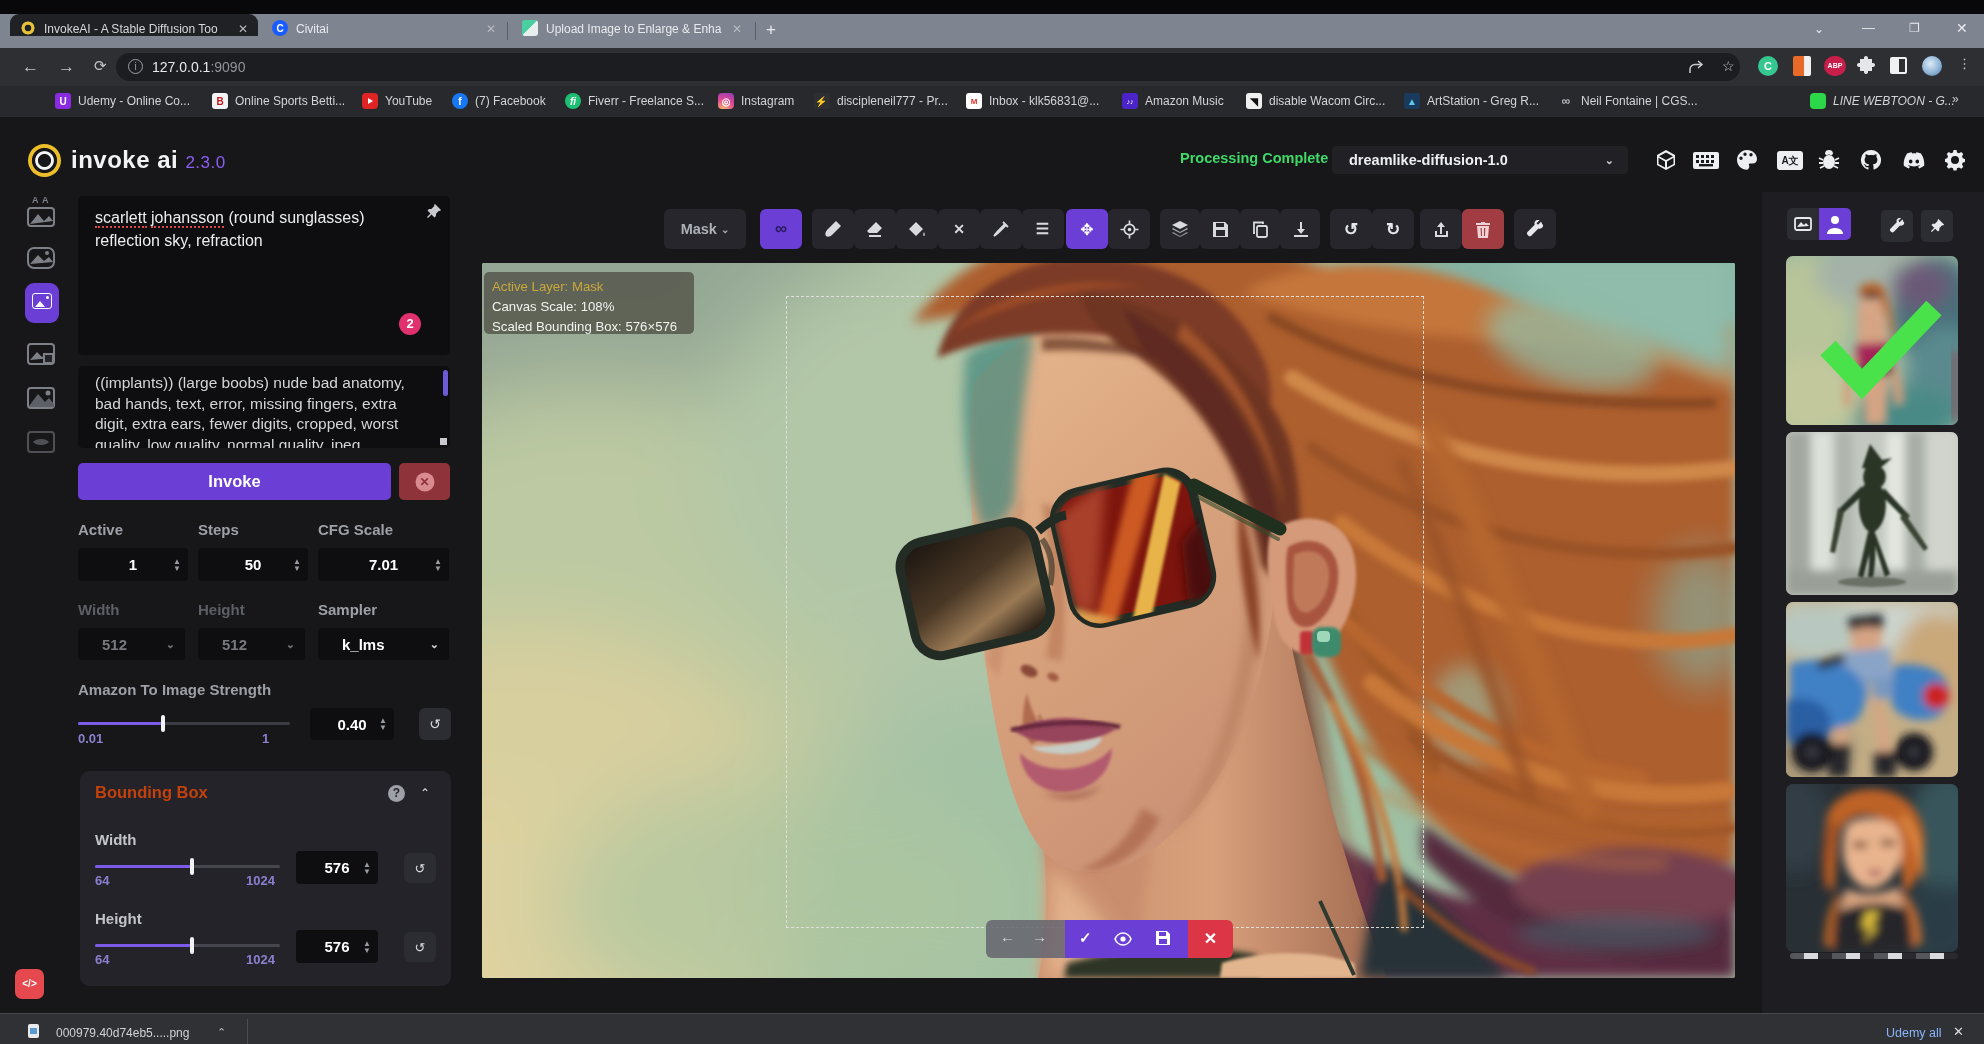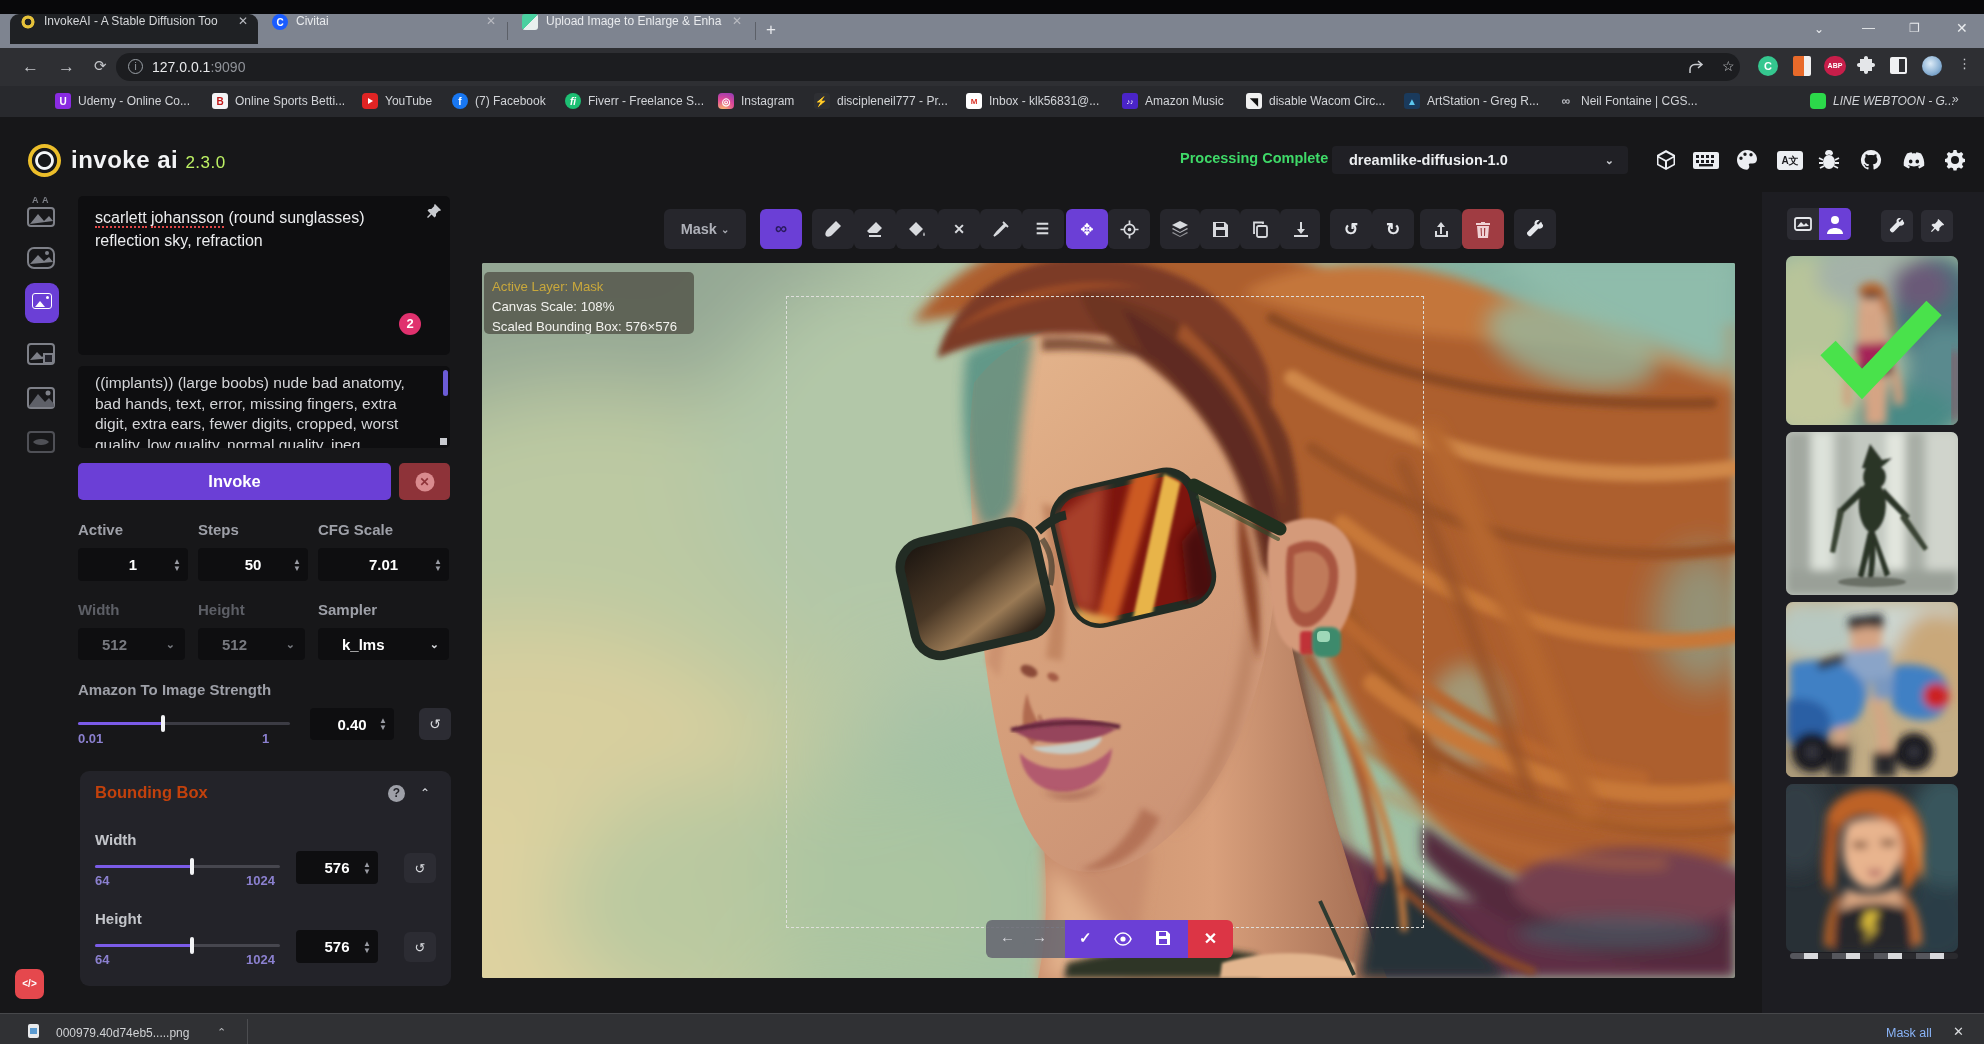--- a/index.html
+++ b/index.html
@@ -1,20 +1,20 @@
 <!DOCTYPE html>
 <html><head><meta charset="utf-8"><style>
 html,body{margin:0;padding:0;width:1984px;height:1044px;overflow:hidden;background:#131316;font-family:"Liberation Sans",sans-serif;}
 *{box-sizing:border-box;}
 .abs{position:absolute;}
 body{position:relative;}
 
 #topblack{left:0;top:0;width:1984px;height:14px;background:#08080a;}
 #tabstrip{left:0;top:14px;width:1984px;height:34px;background:#7e8490;}
-.tab{position:absolute;top:14px;height:30px;display:flex;align-items:flex-start;font-size:12px;color:#e8eaed;}
+.tab{position:absolute;top:14px;height:22px;display:flex;align-items:flex-end;font-size:12px;color:#e8eaed;}
 #tab1{left:10px;width:248px;background:#1f2124;border-radius:9px 9px 0 0;color:#d5d7da;}
 .tabx{margin-left:auto;margin-right:10px;color:#b8bac0;font-size:12px;}
 .favi{width:16px;height:16px;border-radius:50%;margin:0 8px 0 10px;flex:0 0 16px;}
 .tabsep{position:absolute;top:22px;width:1px;height:18px;background:#5c6068;}
 #toolrow{left:0;top:48px;width:1984px;height:38px;background:#2e2f33;}
 .navic{position:absolute;top:57px;color:#c3c5c9;font-size:17px;}
 #omni{left:116px;top:53px;width:1624px;height:28px;background:#1c1d20;border-radius:14px;color:#e4e5e8;}
 #bookbar{left:0;top:86px;width:1984px;height:31px;background:#28292d;}
 .bm{position:absolute;top:90px;height:22px;display:flex;align-items:center;font-size:12px;color:#d2d4d8;}
 .bmi{width:16px;height:16px;border-radius:3px;margin-right:7px;flex:0 0 16px;display:flex;align-items:center;justify-content:center;font-size:10px;color:#fff;font-weight:bold;}
@@ -81,21 +81,21 @@
 <div class="bm" style="left:1122px;"><span class="bmi" style="background:#4a24c8;color:#fff;font-size:7px;">♪♪</span>Amazon Music</div>
 <div class="bm" style="left:1246px;"><span class="bmi" style="background:#f0f0f0;color:#111;">◥</span>disable Wacom Circ...</div>
 <div class="bm" style="left:1404px;"><span class="bmi" style="background:#1a3a5c;color:#5cc8f0;">▲</span>ArtStation - Greg R...</div>
 <div class="bm" style="left:1558px;"><span class="bmi" style="background:transparent;color:#b8bac0;font-size:12px;">∞</span>Neil Fontaine | CGS...</div>
 <div class="bm" style="left:1810px;font-style:italic;"><span class="bmi" style="background:#2cd84a;border-radius:4px;"></span>LINE WEBTOON - G...</div>
 <div class="abs" style="left:1952px;top:92px;color:#c8cace;font-size:12px;">»</div>
 
 <div class="abs" id="app"></div>
 
 <div class="abs" style="left:28px;top:144px;width:33px;height:33px;border-radius:50%;background:radial-gradient(circle,#17171a 0 26%,#f5f6f8 30% 38%,#17171a 42% 52%,#ecbe2a 56% 88%,#17171a 92%);"></div>
-<div class="abs" style="left:71px;top:146px;font-size:24px;font-weight:bold;color:#f2f3f5;letter-spacing:0.5px;">invoke ai <span style="font-size:17px;color:#bef264;font-weight:normal;">2.3.0</span></div>
+<div class="abs" style="left:71px;top:146px;font-size:24px;font-weight:bold;color:#f2f3f5;letter-spacing:0.5px;">invoke ai <span style="font-size:17px;color:#8b5cf6;font-weight:normal;">2.3.0</span></div>
 <div class="abs" style="left:1180px;top:150px;font-size:14.5px;font-weight:bold;color:#3fd968;">Processing Complete</div>
 <div class="abs" style="left:1332px;top:146px;width:296px;height:28px;background:#202025;border-radius:4px;color:#eceef0;font-size:14.5px;font-weight:bold;line-height:28px;padding-left:17px;">dreamlike-diffusion-1.0<span style="position:absolute;right:14px;color:#c8cacf;font-size:11px;">⌄</span></div>
 <div class="abs" id="topicons" style="left:1650px;top:146px;width:330px;height:30px;color:#e8eaee;">
 <svg class="abs" style="left:5px;top:3px;" width="22" height="22" viewBox="0 0 22 22" fill="#eceef2">
       <path d="M11,1 L20,6 L20,16 L11,21 L2,16 L2,6 Z M4,7.2 L11,11 L18,7.2 L11,3.4 Z M3.5,8.8 L3.5,15 L10,18.6 L10,12.4 Z M18.5,8.8 L12,12.4 L12,18.6 L18.5,15 Z" fill-rule="evenodd"></path>
     </svg>
 <svg class="abs" style="left:43px;top:6px;" width="26" height="17" viewBox="0 0 26 17" fill="#eceef2">
       <rect width="26" height="17" rx="2"></rect>
       <g fill="#1a1a1e">
         <rect x="3" y="3" width="3" height="3"></rect>
@@ -649,14 +649,14 @@
 <div class="abs" style="left:28px;top:761px;width:168px;height:6px;background:repeating-linear-gradient(90deg,#55565c 0 14px,#d8d9dc 14px 28px,#2a2a2e 28px 42px);border-radius:3px;"></div>
 </div>
 
 <div class="abs" style="left:0;top:1013px;width:1984px;height:31px;background:#303134;border-top:1px solid #47484b;"></div>
 <div class="abs" style="left:28px;top:1024px;width:11px;height:14px;background:#e8eaec;border-radius:2px;">
     <div style="position:absolute;left:2px;top:4px;width:7px;height:6px;background:#5a9ad0;"></div>
   </div>
 <div class="abs" style="left:56px;top:1026px;font-size:12px;color:#d0d2d5;">000979.40d74eb5.....png</div>
 <div class="abs" style="left:217px;top:1026px;font-size:11px;color:#b8babd;">⌃</div>
 <div class="abs" style="left:247px;top:1019px;width:1px;height:25px;background:#4c4d50;"></div>
-<div class="abs" style="left:1886px;top:1026px;font-size:12.5px;color:#8ab4f8;">Mask all</div>
+<div class="abs" style="left:1886px;top:1026px;font-size:12.5px;color:#8ab4f8;">Udemy all</div>
 <div class="abs" style="left:1953px;top:1024px;font-size:13px;color:#dadcdf;">✕</div>
 
 </body></html>

